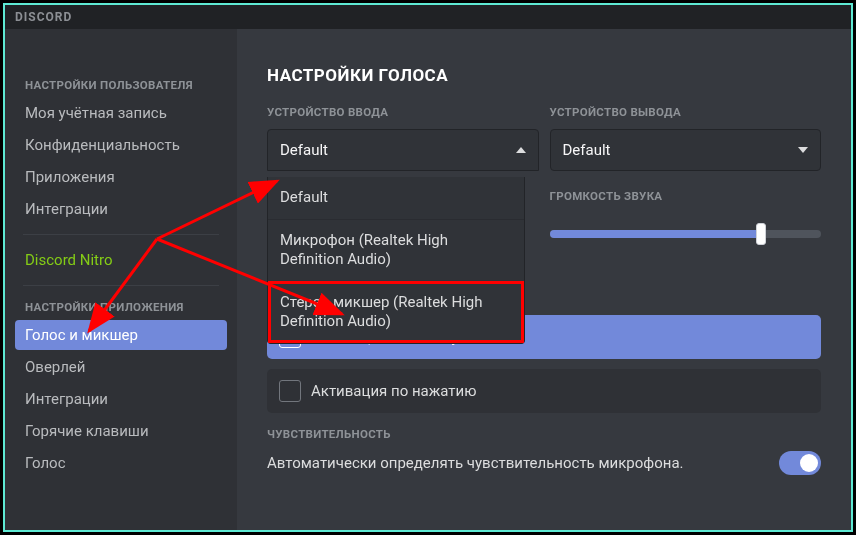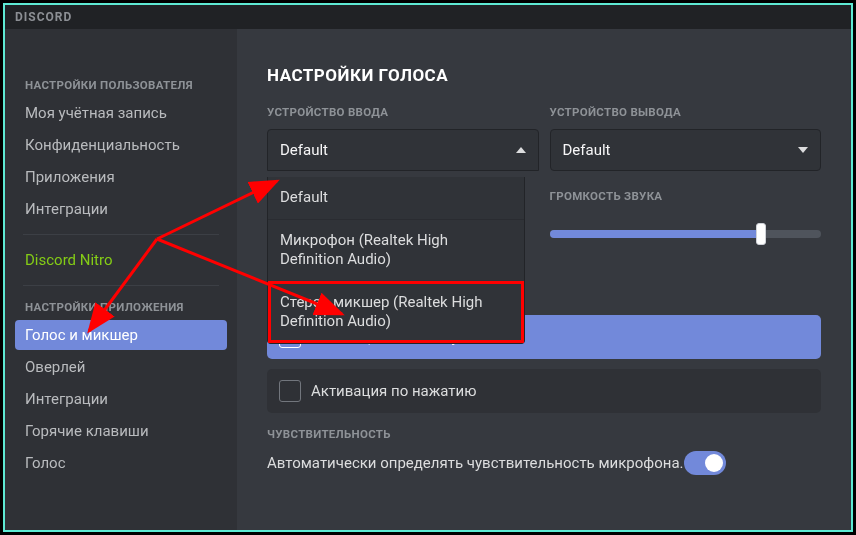--- a/index.html
+++ b/index.html
@@ -207,21 +207,21 @@
     color: #8e9297;
     font-size: 11.5px;
     font-weight: 700;
     letter-spacing: 0.3px;
     text-transform: uppercase;
     margin: 14px 0 10px;
   }
   .sens-row {
     display: flex;
     align-items: center;
-    justify-content: flex-start;
+    justify-content: space-between;
     color: #dcddde;
     font-size: 15px;
   }
   .toggle {
     width: 42px; height: 24px;
     background: #7289da;
     border-radius: 12px;
     position: relative;
     cursor: pointer;
   }

